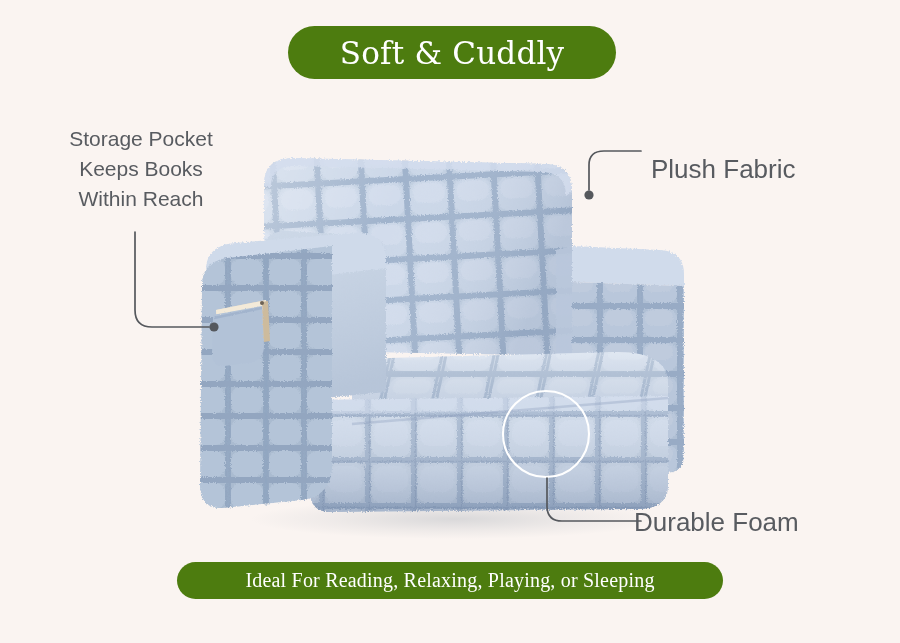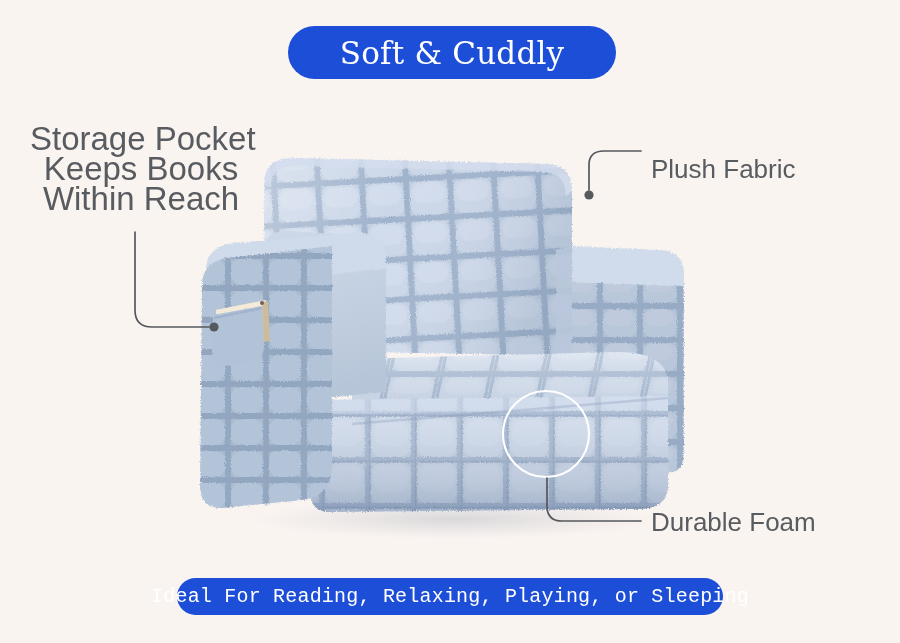--- a/index.html
+++ b/index.html
@@ -9,61 +9,61 @@
     background:#faf4f1;
     font-family:"Liberation Sans", sans-serif;
     position:relative;
   }
   #stage{position:absolute;inset:0;background:#faf4f1;}
 
   
   .pill{
     position:absolute;
     display:flex;align-items:center;justify-content:center;
-    background:#1d4ed8;
+    background:#4d7c0f;
     color:#ffffff;
     border-radius:999px;
     letter-spacing:.2px;
     white-space:nowrap;
     box-sizing:border-box;
   }
   #pill-top{
     left:288px;top:26px;width:328px;height:53px;
     font-family:"DejaVu Serif", serif;
     font-size:31px;
     font-weight:400;
   }
   #pill-bottom{
-    left:177px;top:578px;width:546px;height:37px;
-    font-family:Liberation Mono, monospace;
+    left:177px;top:562px;width:546px;height:37px;
+    font-family:Liberation Serif, serif;
     font-size:20px;
     font-weight:400;
   }
 
   
   .anno{
     position:absolute;
     color:#585b60;
     font-family:"Liberation Sans", sans-serif;
     font-weight:300;
     white-space:pre;
   }
   #anno-pocket{
     left:30px;top:124px;width:222px;
     text-align:center;
-    font-size:33px;
+    font-size:21px;
     line-height:30px;
   }
   #anno-fabric{
     left:651px;top:153px;
     font-size:26px;
     line-height:32px;
   }
   #anno-foam{
-    left:651px;top:506px;
+    left:634px;top:506px;
     font-size:26px;
     line-height:32px;
   }
 
   
   svg.layer{position:absolute;left:0;top:0;width:900px;height:643px;overflow:visible;}
   svg.layer.lines{pointer-events:none;}
 </style>
 </head>
 <body>

